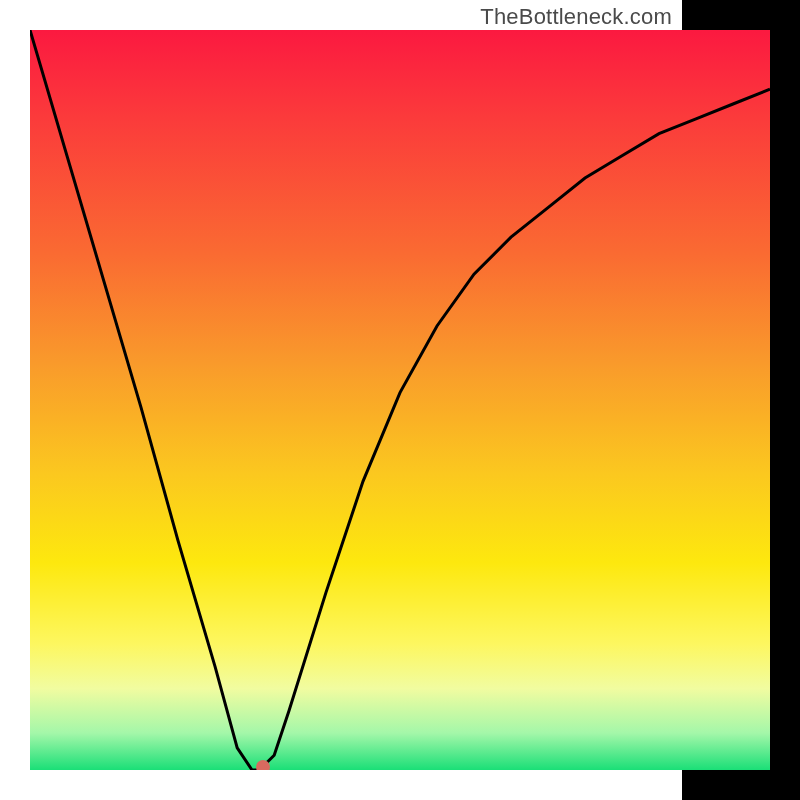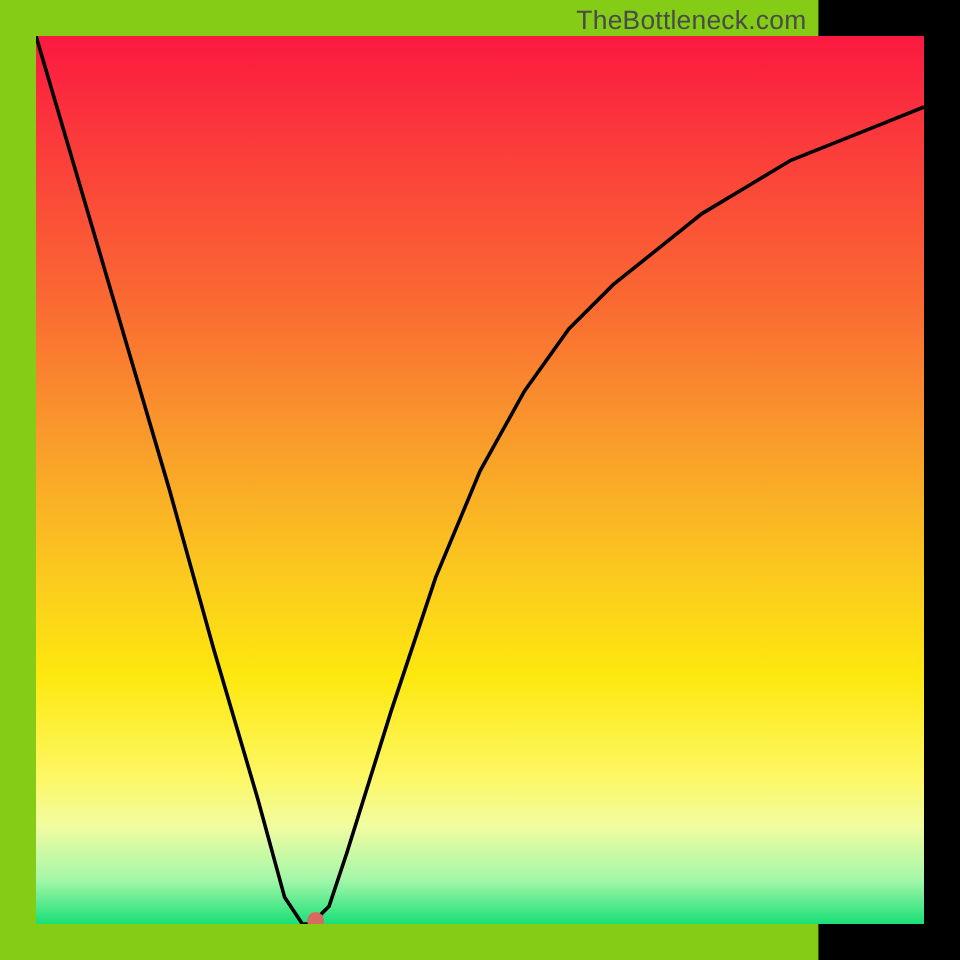--- a/index.html
+++ b/index.html
@@ -8,21 +8,21 @@
     width: 800px;
     height: 800px;
     overflow: hidden;
     background: #000;
     font-family: Arial, Helvetica, sans-serif;
   }
   .frame {
     position: relative;
     width: 682px;
     height: 800px;
-    background: #84cc16;
+    background: #ffffff;
   }
   .watermark {
     position: absolute;
     top: 4px;
     right: 10px;
     color: #4a4a4a;
     font-size: 22px;
     font-weight: 500;
     letter-spacing: 0.2px;
     z-index: 3;

